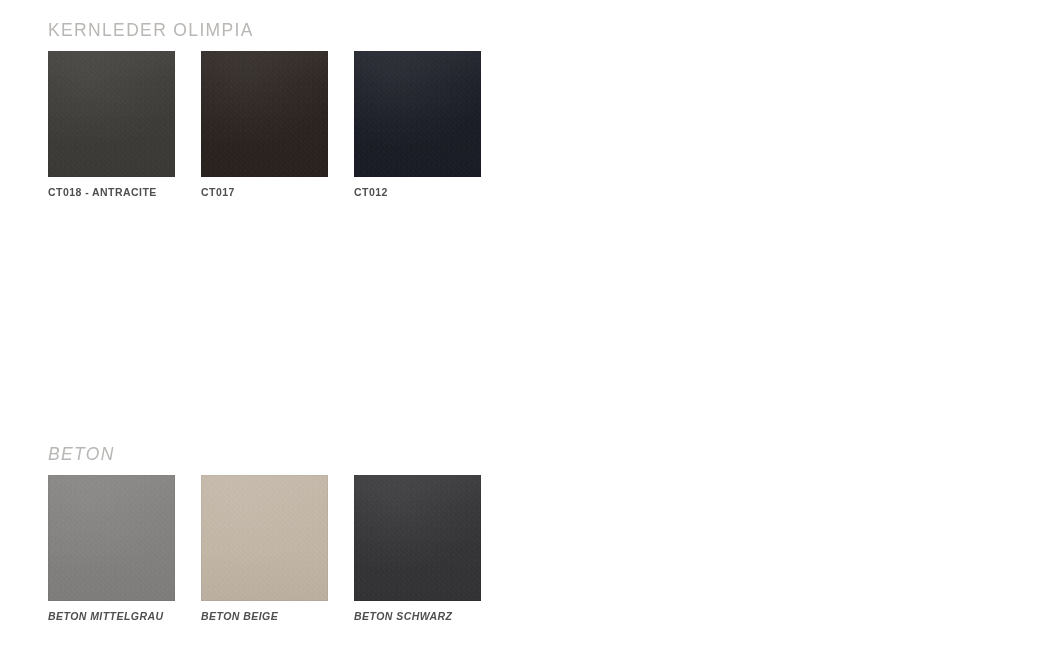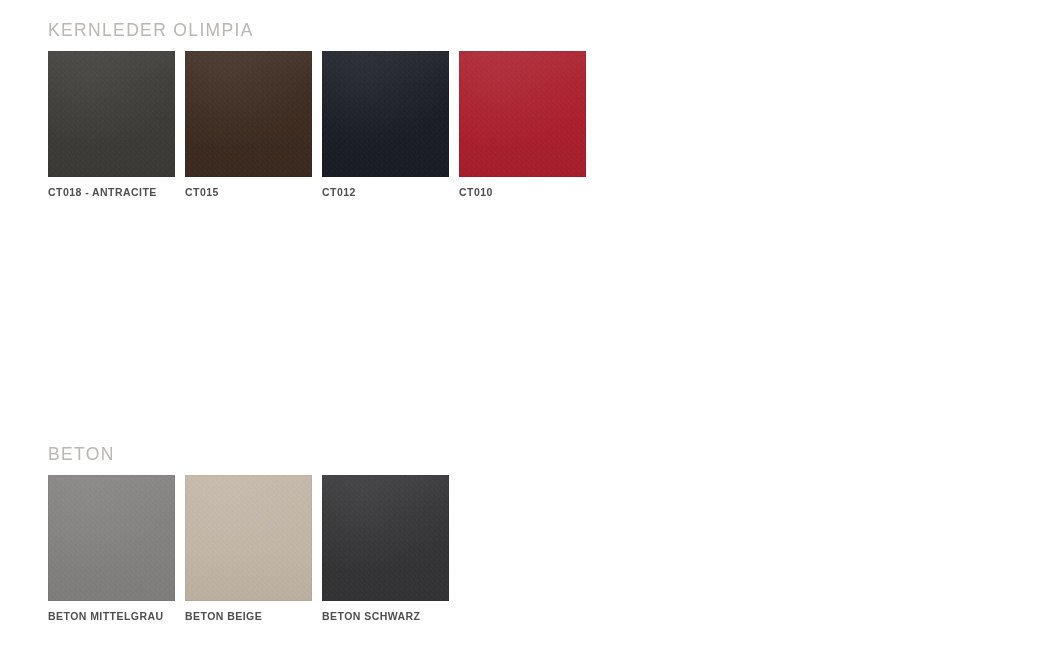--- a/index.html
+++ b/index.html
@@ -38,21 +38,21 @@
     white-space: nowrap;
     margin: 0 0 11px 0;
     padding: 0;
   }
 
   
   .swatch-row {
     display: flex;
     flex-direction: row;
     align-items: flex-start;
-    gap: 10px;
+    gap: 26px;
   }
   .swatch-cell {
     width: 127px;
     flex: 0 0 127px;
   }
   .swatch-chip {
     position: relative;
     width: 127px;
     height: 126px;
     overflow: hidden;
@@ -106,46 +106,42 @@
     font-weight: bold;
     letter-spacing: 0.45px;
     color: #4f4f4f;
     line-height: 12px;
     white-space: nowrap;
   }
 
   
   #section-kernleder { top: 20px; }
   #section-kernleder .swatch-row.row-2 { margin-top: 38px; }
-  #section-beton { top: 444px; }
+  #section-beton { top: 444px; font-style: italic; }
 </style>
 </head>
 <body style="background-color: rgb(255, 255, 255);">
 
 <div class="page">
 
   <div class="section" id="section-kernleder">
     <h2 class="section-title">KERNLEDER OLIMPIA</h2>
 
     <div class="swatch-row row-1">
       <div class="swatch-cell">
         <div class="swatch-chip" style="background-color: rgb(61, 59, 56);"></div>
         <span class="swatch-label">CT018 - ANTRACITE</span>
       </div>
       <div class="swatch-cell">
-        <div class="swatch-chip" style="background-color: rgb(61, 43, 32);"></div>
-        <span class="swatch-label">CT015</span>
+        <div class="swatch-chip" style="background-color: rgb(42, 35, 32);"></div>
+        <span class="swatch-label">CT017</span>
       </div>
       <div class="swatch-cell">
         <div class="swatch-chip" style="background-color: rgb(27, 29, 38);"></div>
         <span class="swatch-label">CT012</span>
-      </div>
-      <div class="swatch-cell">
-        <div class="swatch-chip" style="background-color: rgb(171, 31, 45);"></div>
-        <span class="swatch-label">CT010</span>
       </div>
     </div>
 
   </div>
 
   <div class="section" id="section-beton">
     <h2 class="section-title">BETON</h2>
 
     <div class="swatch-row row-1">
       <div class="swatch-cell">

